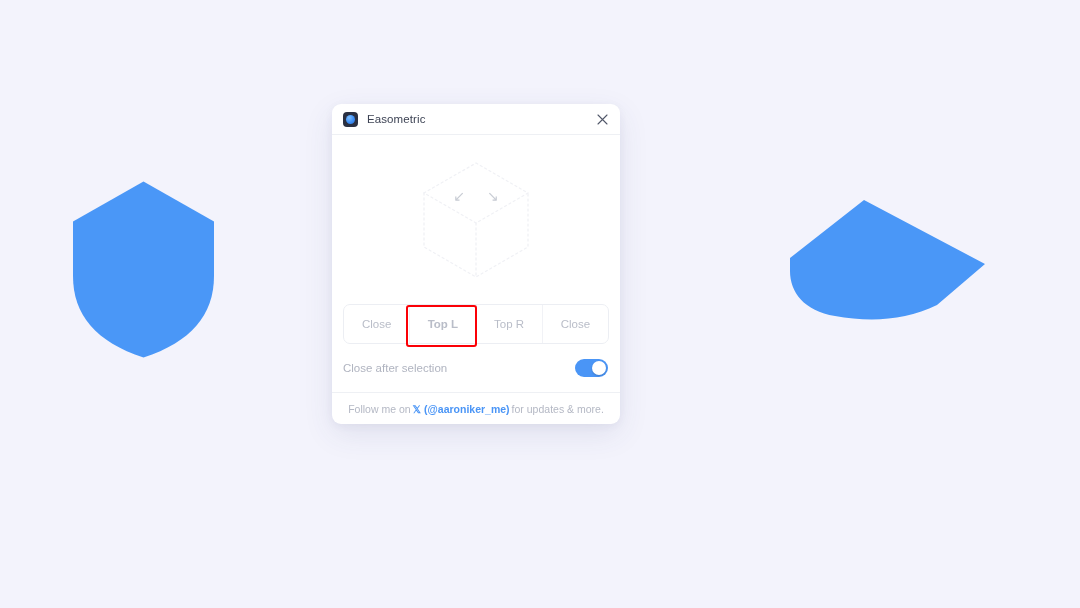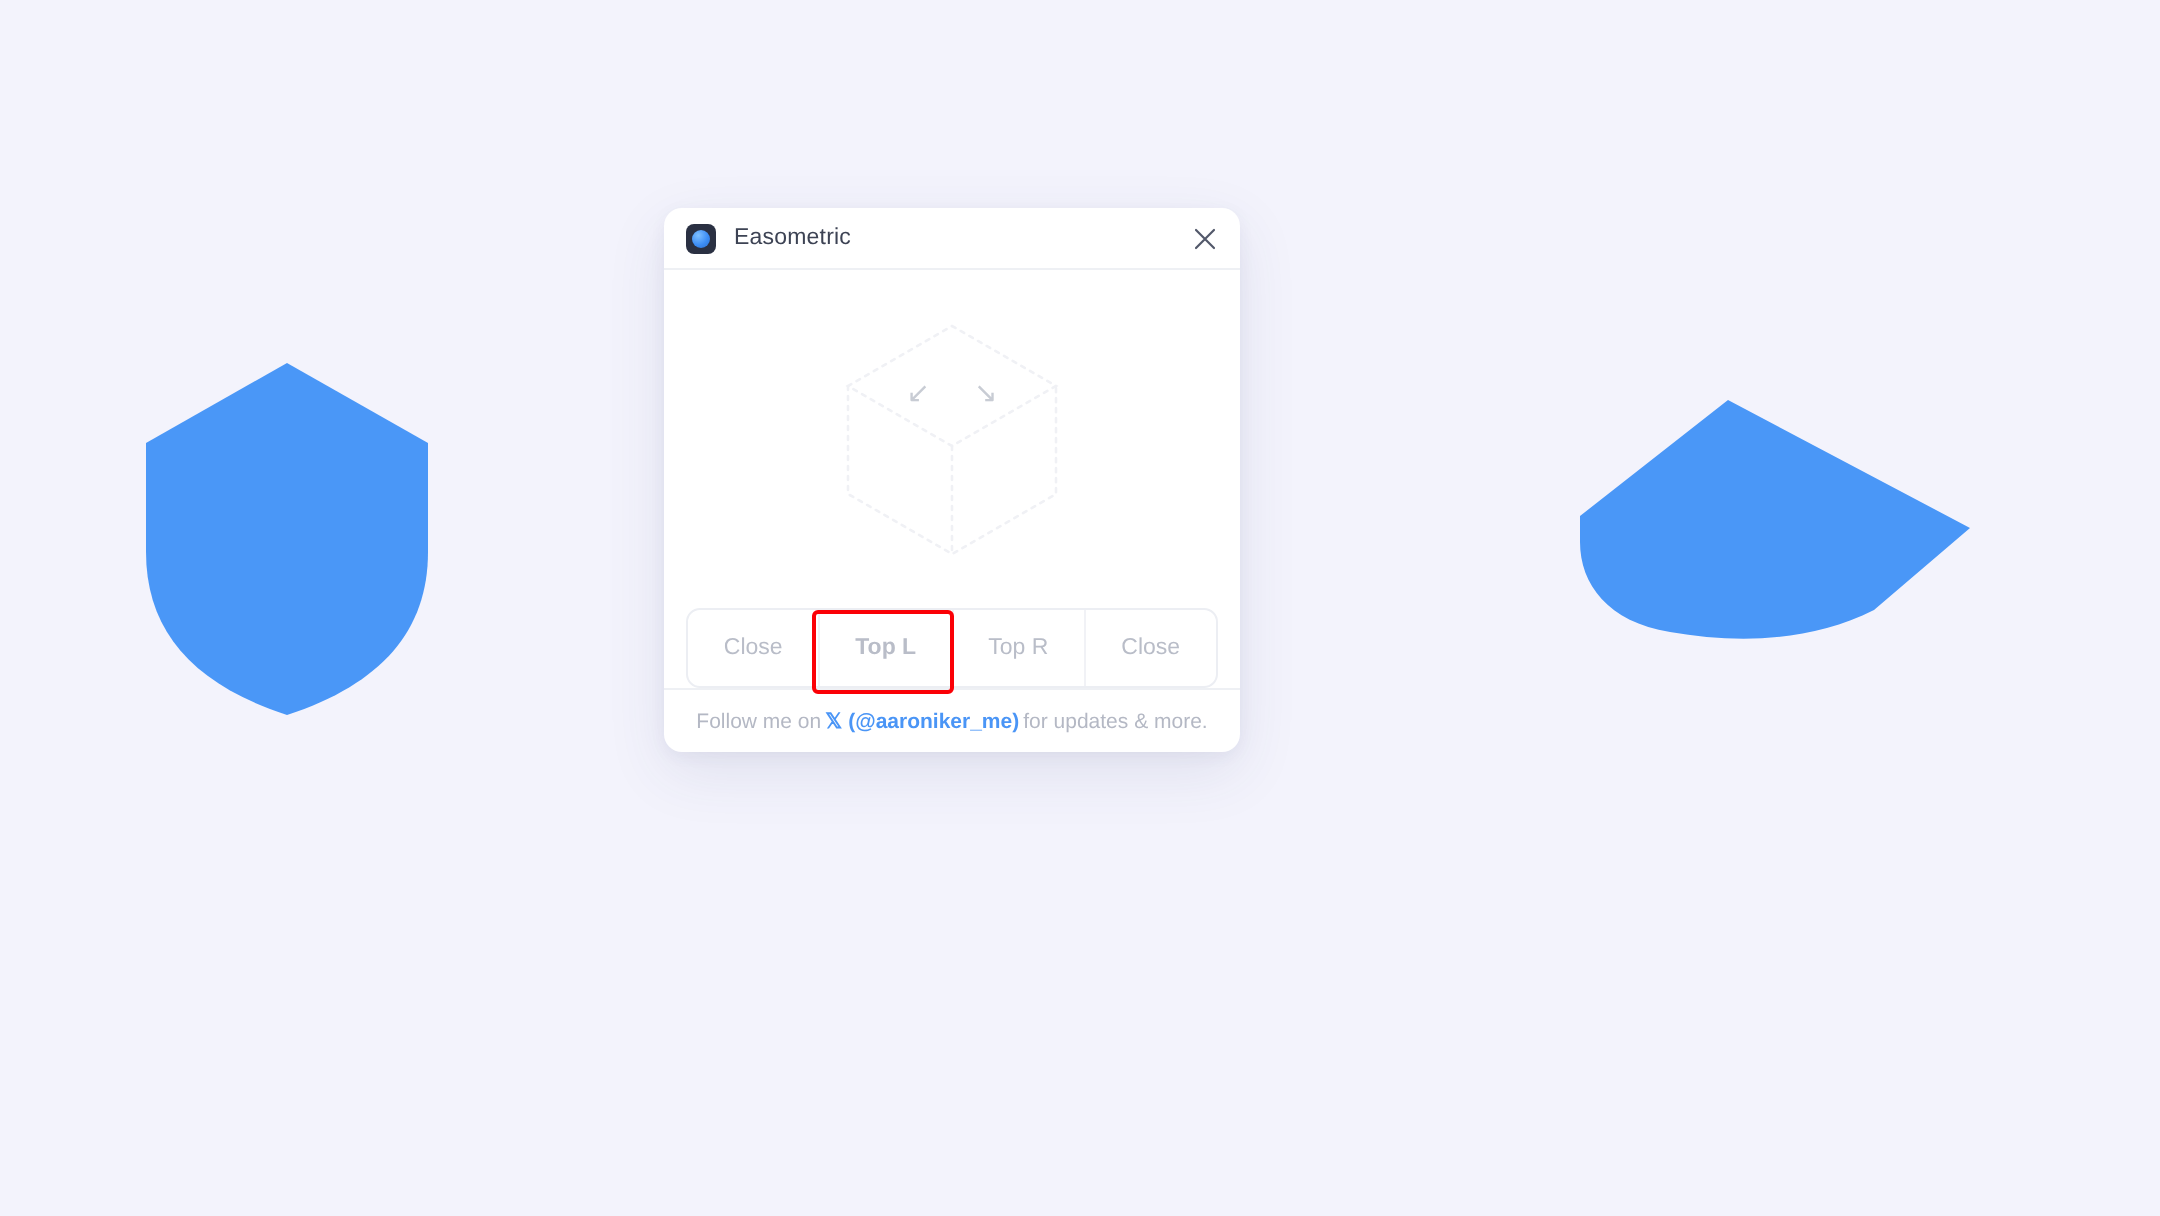--- a/index.html
+++ b/index.html
@@ -254,20 +254,26 @@
   <div class="segment-zone">
     <div class="segmented">
       <div class="segment">Close</div>
       <div class="segment sel">Top L</div>
       <div class="segment">Top R</div>
       <div class="segment">Close</div>
     </div>
     <div class="focus-ring"></div>
   </div>
 
+  <div class="toggle-row">
+    <span class="toggle-label">Close after selection</span>
+    <span class="switch">
+      <span class="knob"></span>
+    </span>
+  </div>
 
   <div class="panel-footer">
     <span>Follow me on</span>
     <span class="x-glyph">𝕏</span>
     <span class="link">(@aaroniker_me)</span>
     <span>for updates &amp; more.</span>
   </div>
 
 </div>
 

